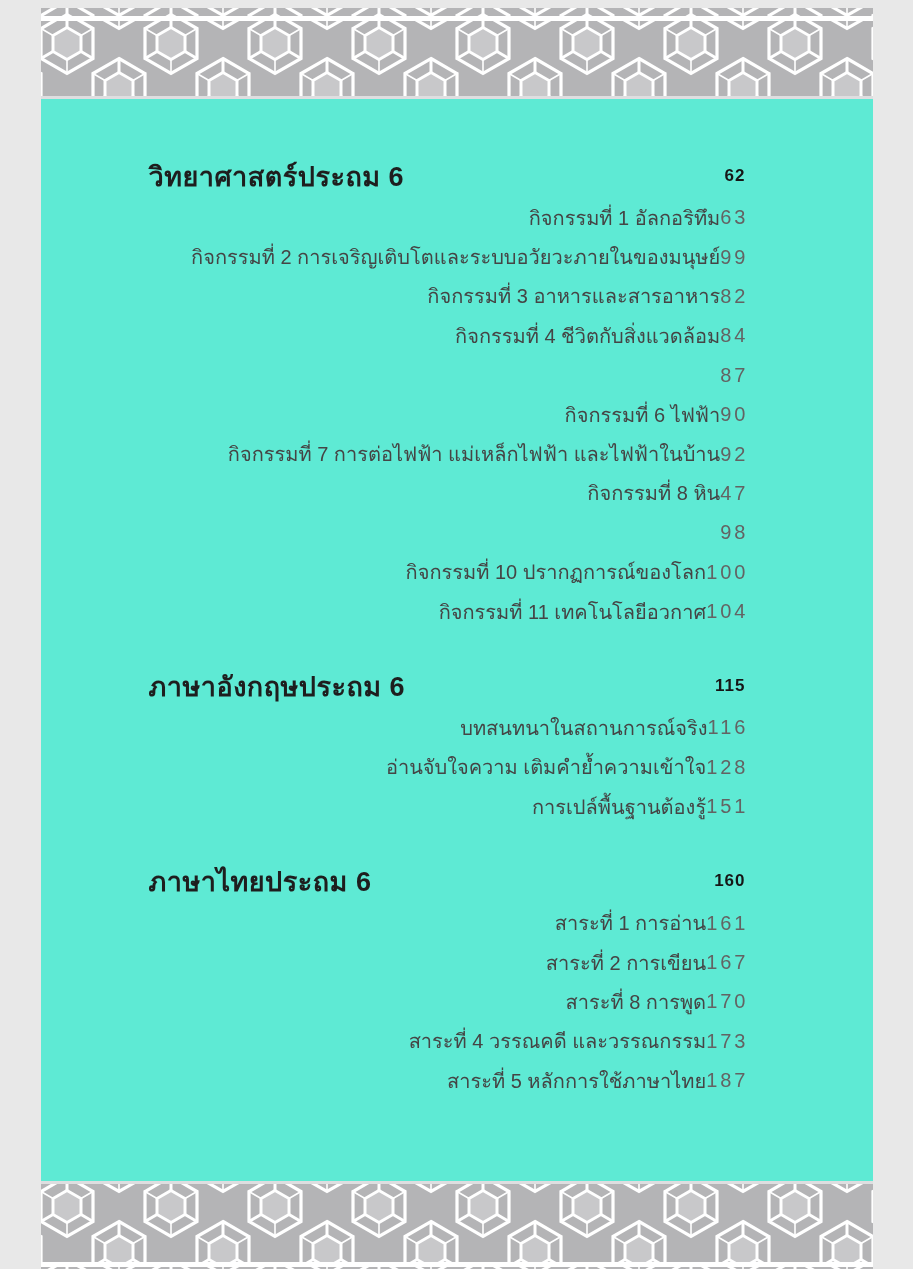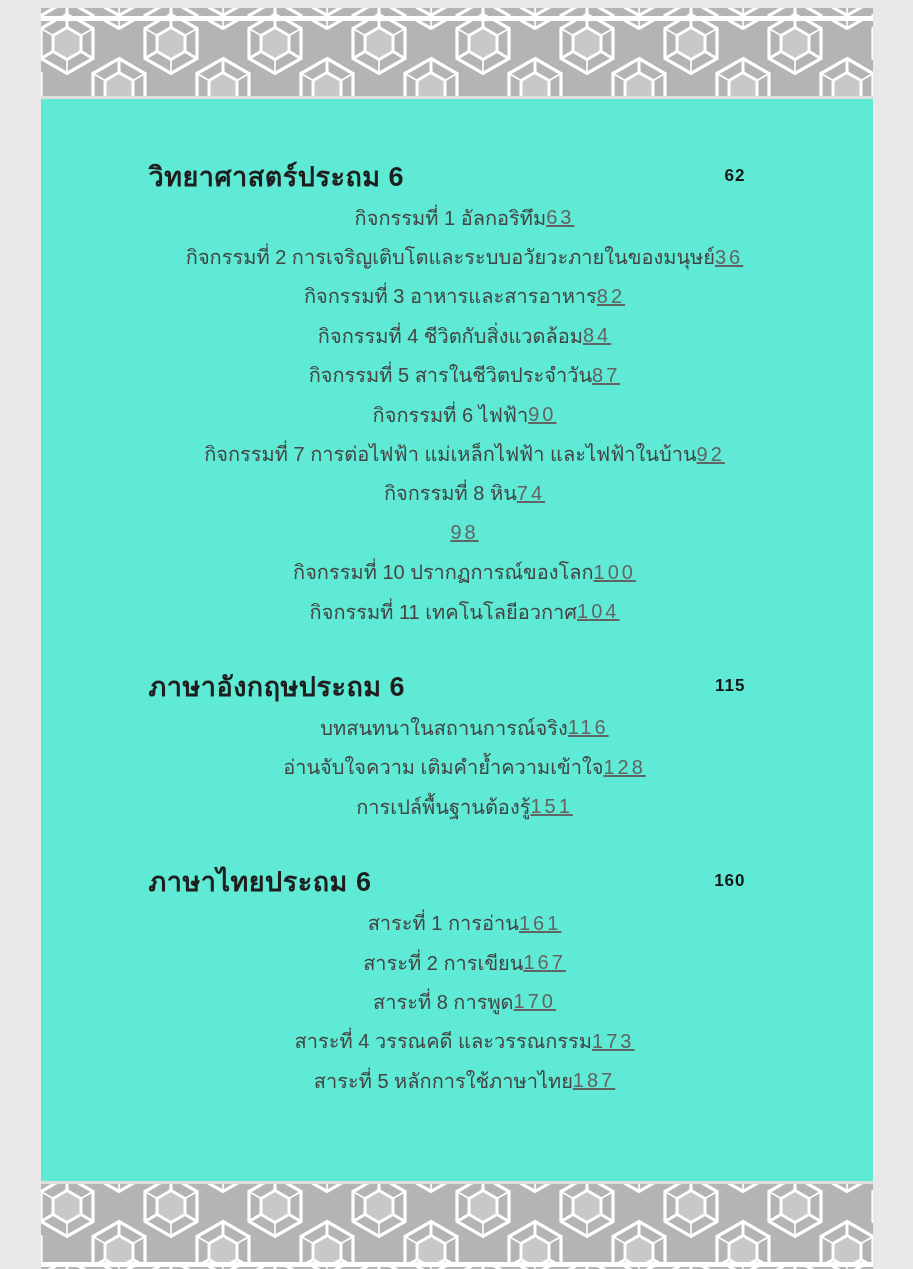--- a/index.html
+++ b/index.html
@@ -46,37 +46,36 @@
   }
   .section-page {
     font-size: 17px;
     font-weight: 700;
     color: #161616;
     letter-spacing: 1px;
   }
 
   .toc-row {
     display: flex;
-    justify-content: center;
+    justify-content: flex-end;
     align-items: center;
     height: 39.4px;
     padding-left: 32px;
   }
   .item-label {
     font-size: 20px;
     font-weight: 400;
     color: #454545;
   }
   .item-page {
     font-size: 20px;
     font-weight: 400;
     color: #636363;
     letter-spacing: 3px;
     margin-right: -3px; 
-    text-decoration: underline;
   }
 </style>
 </head>
 <body>
 
 <svg width="0" height="0" style="position:absolute" aria-hidden="true">
   <defs>
     <g id="hexmotif">
       <polygon points="26,-7.5 52,7.5 52,37.5 26,52.5 0,37.5 0,7.5" fill="none" stroke="#ffffff" stroke-width="3.2"></polygon>
       <polygon points="26,6.5 40,14.5 40,30.5 26,38.5 12,30.5 12,14.5" fill="#c8c8ca" stroke="#ffffff" stroke-width="3"></polygon>
@@ -116,45 +115,44 @@
       <div class="section-header">
         <span class="section-title">วิทยาศาสตร์ประถม 6</span>
         <span class="section-page">62</span>
       </div>
       <div class="toc-row">
         <span class="item-label">กิจกรรมที่ 1 อัลกอริทึม</span>
         <span class="item-page">63</span>
       </div>
       <div class="toc-row">
         <span class="item-label">กิจกรรมที่ 2 การเจริญเติบโตและระบบอวัยวะภายในของมนุษย์</span>
-        <span class="item-page">36</span>
+        <span class="item-page">99</span>
       </div>
       <div class="toc-row">
         <span class="item-label">กิจกรรมที่ 3 อาหารและสารอาหาร</span>
         <span class="item-page">82</span>
       </div>
       <div class="toc-row">
         <span class="item-label">กิจกรรมที่ 4 ชีวิตกับสิ่งแวดล้อม</span>
         <span class="item-page">84</span>
       </div>
       <div class="toc-row">
-        <span class="item-label">กิจกรรมที่ 5 สารในชีวิตประจำวัน</span>
         <span class="item-page">87</span>
       </div>
       <div class="toc-row">
         <span class="item-label">กิจกรรมที่ 6 ไฟฟ้า</span>
         <span class="item-page">90</span>
       </div>
       <div class="toc-row">
         <span class="item-label">กิจกรรมที่ 7 การต่อไฟฟ้า แม่เหล็กไฟฟ้า และไฟฟ้าในบ้าน</span>
         <span class="item-page">92</span>
       </div>
       <div class="toc-row">
         <span class="item-label">กิจกรรมที่ 8 หิน</span>
-        <span class="item-page">74</span>
+        <span class="item-page">47</span>
       </div>
       <div class="toc-row">
         <span class="item-page">98</span>
       </div>
       <div class="toc-row">
         <span class="item-label">กิจกรรมที่ 10 ปรากฏการณ์ของโลก</span>
         <span class="item-page">100</span>
       </div>
       <div class="toc-row">
         <span class="item-label">กิจกรรมที่ 11 เทคโนโลยีอวกาศ</span>

